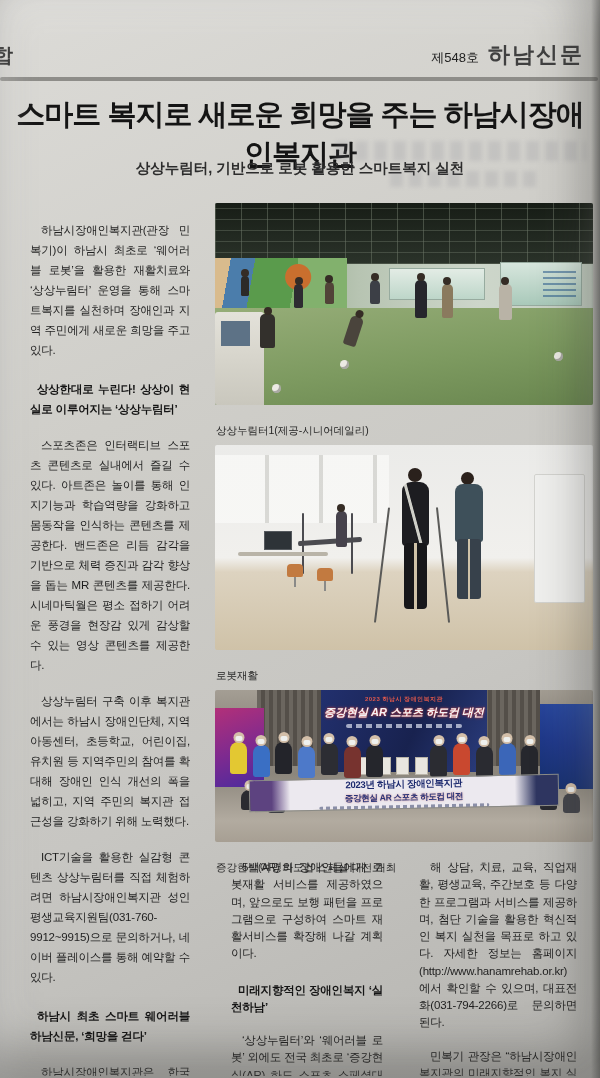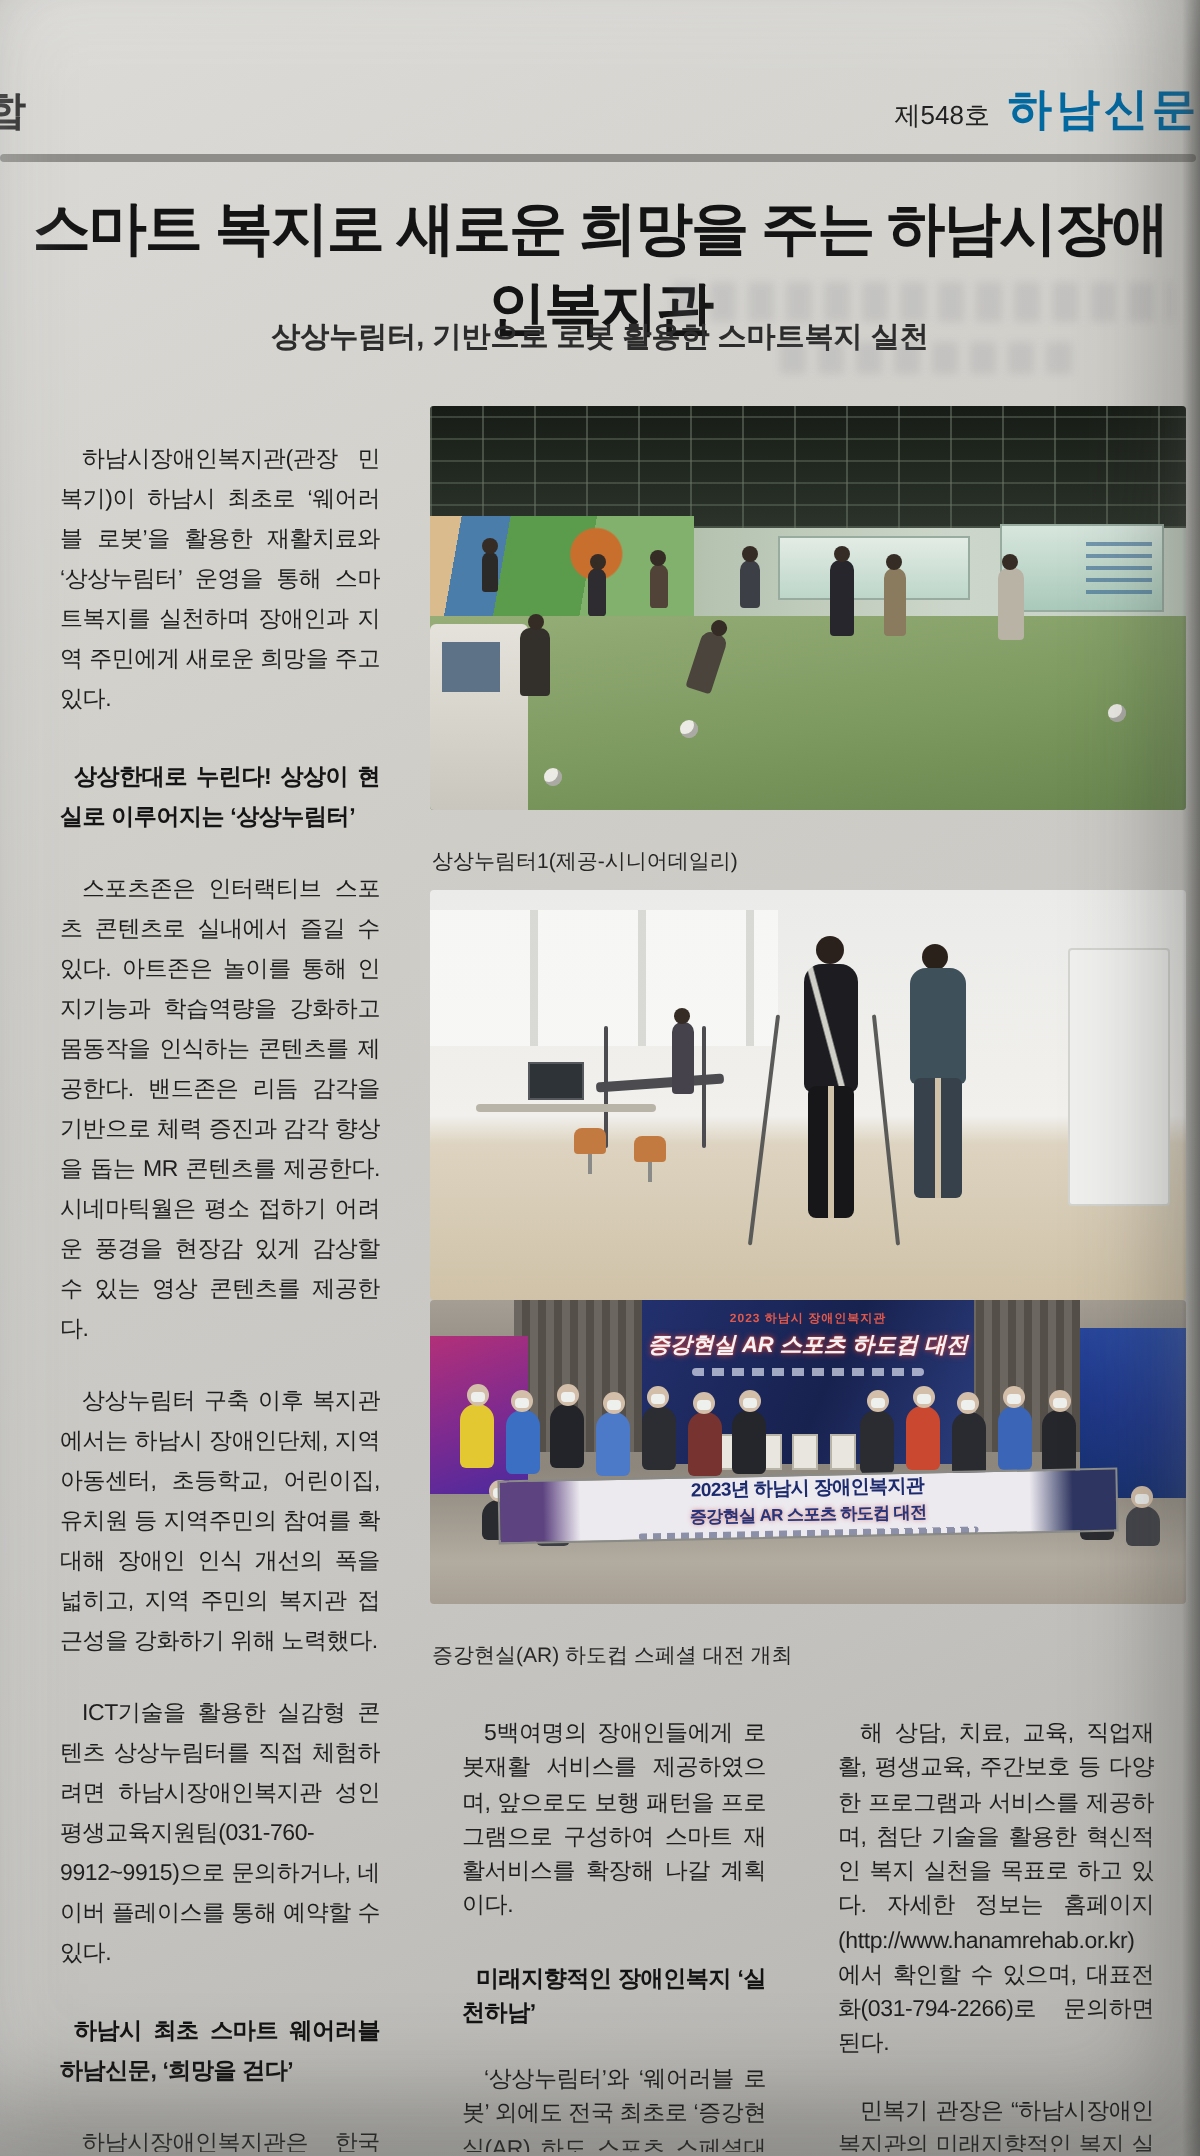--- a/index.html
+++ b/index.html
@@ -9,23 +9,23 @@
     background:linear-gradient(155deg,#dcdbd7 0%,#cfcec9 35%,#c7c6c2 65%,#b5b4b0 100%);
   }
   .page{position:absolute;inset:0;}
   .vignette{position:absolute;inset:0;pointer-events:none;
     box-shadow:inset -16px -26px 50px rgba(50,50,48,.38), inset 8px 10px 34px rgba(255,255,255,.30);}
   .edge-shadow{position:absolute;right:0;top:0;width:9px;height:100%;
     background:linear-gradient(90deg,transparent,rgba(40,40,38,.5));}
 
   
   .section-label{position:absolute;left:-7px;top:42px;font-size:20px;font-weight:700;color:#1f1f1f;}
-  .masthead-right{position:absolute;right:0;top:40px;display:flex;align-items:baseline;gap:9px;}
+  .masthead-right{position:absolute;right:16px;top:40px;display:flex;align-items:baseline;gap:9px;}
   .issue-no{font-size:13px;color:#222;}
-  .paper-name{font-size:22px;font-weight:800;letter-spacing:2px;color:#0369a1;}
+  .paper-name{font-size:22px;font-weight:800;letter-spacing:2px;color:#404040;}
   .rule{position:absolute;top:77px;left:0;right:2px;height:4px;background:#8e8d89;border-radius:3px;}
 
   
   .headline{position:absolute;top:95px;left:8px;right:8px;margin:0;text-align:center;
     font-size:29px;font-weight:800;letter-spacing:-1px;color:#141414;}
   .subheadline{position:absolute;top:159px;left:0;right:0;margin:0;text-align:center;
     font-size:14.5px;font-weight:700;color:#2c2c2c;}
   .ghost{position:absolute;filter:blur(2px);opacity:.55;pointer-events:none;
     background:repeating-linear-gradient(90deg,rgba(125,125,138,.30) 0 13px,transparent 13px 19px);}
   .ghost.g1{top:141px;right:14px;width:250px;height:20px;}
@@ -195,20 +195,21 @@
       <div class="fig" style="left:32%;top:32%;width:11px;height:36px;background:#46424c;"></div>
       <div class="crutch" style="left:44%;top:30%;transform:rotate(7deg);"></div>
       <div class="crutch" style="left:60%;top:30%;transform:rotate(-6deg);"></div>
       <div class="p2-patient-head" style="left:51%;top:11%;"></div>
       <div class="p2-patient-body" style="left:49.5%;top:18%;"></div>
       <div class="p2-patient-legs" style="left:50%;top:48%;"></div>
       <div class="p2-ther-head" style="left:65%;top:13%;"></div>
       <div class="p2-ther-body" style="left:63.5%;top:19%;"></div>
       <div class="p2-ther-legs" style="left:64%;top:46%;"></div>
     </div>
+    <div class="caption">로봇재활</div>
 
     <div class="photo photo3">
       <div class="p3-curtain" style="left:11%;"></div>
       <div class="p3-curtain" style="right:14%;"></div>
       <div class="p3-backdrop">
         <span class="p3-bd-top">2023 하남시 장애인복지관</span>
         <span class="p3-bd-title">증강현실 AR 스포츠 하도컵 대전</span>
         <span class="p3-bd-sub"></span>
       </div>
       <div class="p3-panel-l"></div>

